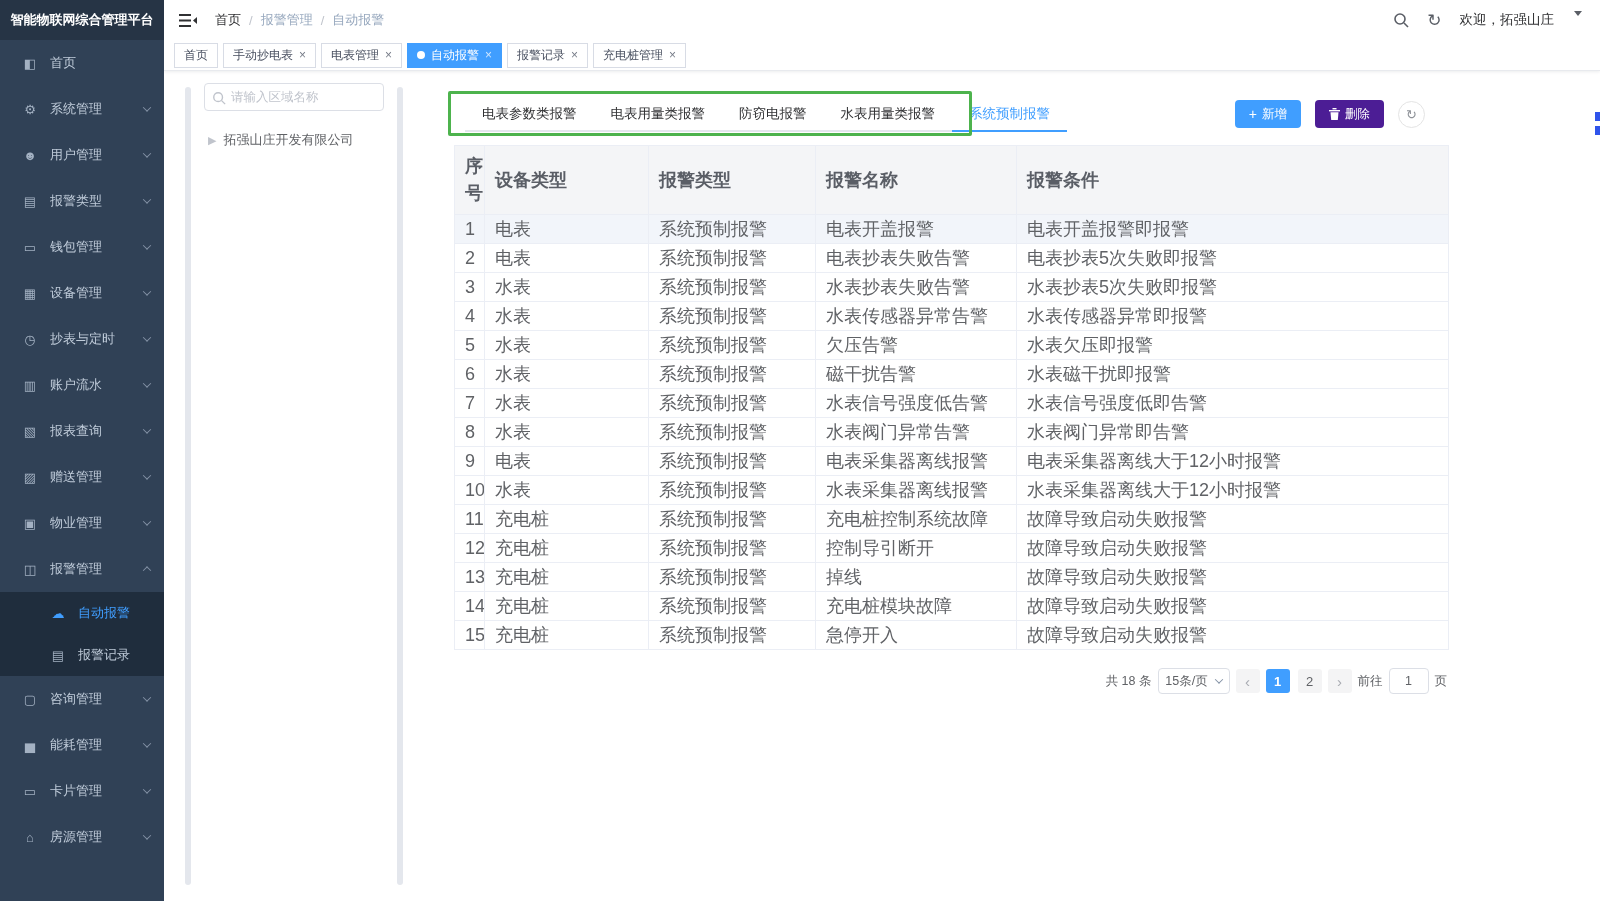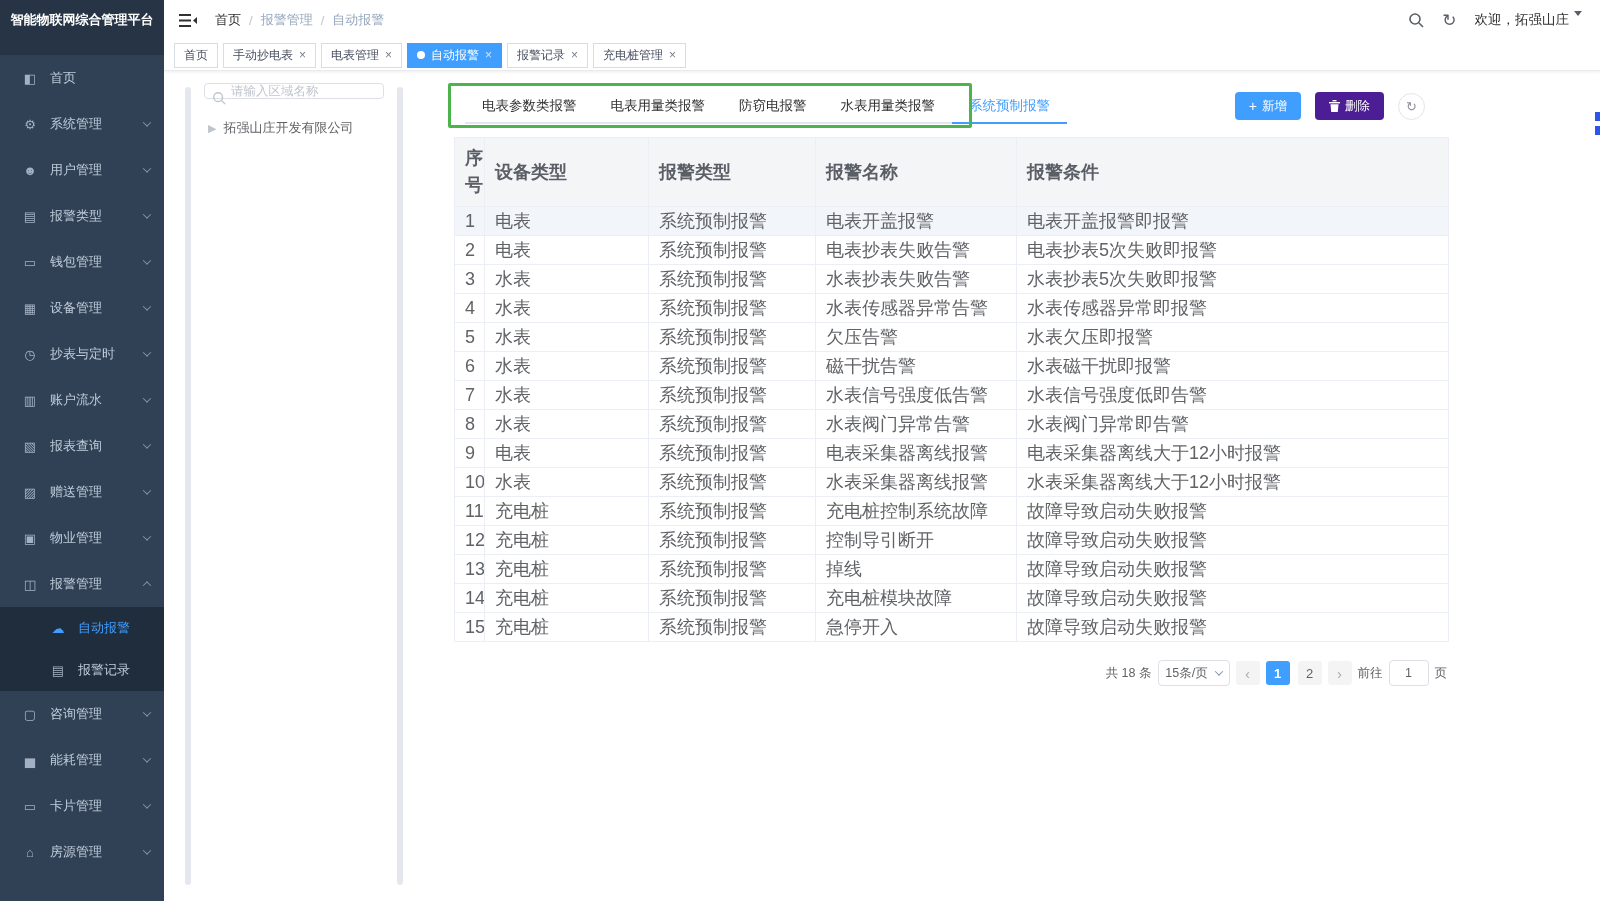--- a/index.html
+++ b/index.html
@@ -6,21 +6,21 @@
   html,body { width:1600px; height:901px; }
   body {
     position:relative; overflow:hidden; background:#fff;
     font-family:"Liberation Sans","DejaVu Sans",sans-serif;
     -webkit-font-smoothing:antialiased;
   }
 
   
   #sidebar { position:absolute; left:0; top:0; bottom:0; width:164px; background:#304156; z-index:5; }
   #logo {
-    height:55px; line-height:40px; background:#263445; color:#fff;
+    height:40px; line-height:40px; background:#263445; color:#fff;
     font-size:13px; font-weight:bold; text-align:center; letter-spacing:0; white-space:nowrap;
   }
   .menu-item {
     display:flex; align-items:center; height:46px; padding:0 14px 0 22px;
     color:#bfcbd9; font-size:13px; cursor:pointer;
   }
   .menu-item .mi-icon { width:16px; margin-right:12px; font-size:13px; color:#a3b1c2; text-align:center; flex:none; }
   .menu-item .mi-label { flex:1; white-space:nowrap; overflow:hidden; }
   .chev { width:6px; height:6px; border-right:1.5px solid #8392a5; border-bottom:1.5px solid #8392a5; flex:none; }
   .chev.down { transform:rotate(45deg) translate(-1px,-1px); }
@@ -30,21 +30,21 @@
   .submenu .menu-item.active, .submenu .menu-item.active .mi-icon { color:#409eff; }
 
   
   #topbar { position:absolute; left:164px; right:0; top:0; height:40px; background:#fff; display:flex; align-items:center; z-index:4; }
   #hamburger { margin-left:15px; cursor:pointer; display:flex; align-items:center; }
   #breadcrumb { margin-left:18px; font-size:13px; color:#303133; display:flex; align-items:center; gap:8px; }
   #breadcrumb .sep { color:#c0c4cc; }
   #breadcrumb .dim { color:#97a8be; }
   #topbar-right { margin-left:auto; display:flex; align-items:center; gap:18px; padding-right:18px; }
   .tb-icon { color:#5a5e66; cursor:pointer; display:flex; align-items:center; }
-  #welcome { font-size:13.5px; color:#303133; cursor:pointer; display:flex; gap:5px; }
+  #welcome { font-size:13.5px; color:#303133; cursor:pointer; display:flex; gap:20px; }
   .caret-down { width:0; height:0; border-left:4px solid transparent; border-right:4px solid transparent; border-top:5px solid #5a5e66; }
 
   
   #tabstrip {
     position:absolute; left:164px; right:0; top:40px; height:31px; background:#fff;
     display:flex; align-items:center; gap:5px; padding:0 10px;
     border-bottom:1px solid #e8eaee; box-shadow:0 1px 3px rgba(0,21,41,.08); z-index:3;
   }
   .nav-tab {
     display:inline-flex; align-items:center; gap:6px; height:25px; padding:0 9px;
@@ -57,32 +57,32 @@
 
   
   #workspace { position:absolute; left:164px; right:0; top:71px; bottom:0; background:#fff; }
   .vscroll { position:absolute; top:16px; bottom:16px; width:6px; border-radius:3px; background:#e4e7ed; }
   #vscroll-left { left:21px; }
   #vscroll-right { left:233px; }
 
   
   #tree-panel { position:absolute; left:40px; top:12px; width:180px; }
   #tree-search {
-    position:relative; height:16px; border:1px solid #dcdfe6; border-radius:4px; background:#fff;
+    position:relative; height:28px; border:1px solid #dcdfe6; border-radius:4px; background:#fff;
     display:flex; align-items:center; padding-left:26px;
   }
   #tree-search svg { position:absolute; left:7px; top:6.5px; }
   #tree-search input { border:0; outline:none; width:140px; font-size:12.5px; color:#606266; background:transparent;
     font-family:"Liberation Sans","DejaVu Sans",sans-serif; }
   #tree-search input::placeholder { color:#c0c4cc; }
   .tree-node { margin-top:20px; display:flex; align-items:center; gap:7px; font-size:13px; color:#606266; cursor:pointer; padding-left:4px; }
   .tree-caret { color:#c0c4cc; font-size:11px; }
 
   
-  #main { position:absolute; left:246px; top:8px; width:1039px;padding-left:44px; }
+  #main { position:absolute; left:246px; top:16px; width:1039px;padding-left:44px; }
   #toolbar { position:relative; height:58px; }
   #content-tabs { position:absolute; left:11px; top:11px; display:flex; border-bottom:2px solid #e4e7ed; }
   .ctab { height:32px; line-height:32px; padding:0 17px; font-size:13.5px; color:#303133; cursor:pointer; white-space:nowrap; }
   .ctab.active { color:#409eff; box-shadow:0 2px 0 #409eff; }
   #annotation-box { position:absolute; pointer-events:none; left:-6px; top:4px; width:524px; height:45px; border:3px solid #4db34d; border-radius:2px; z-index:6; }
   #toolbar-buttons { position:absolute; right:24px; top:13px; display:flex; align-items:center; gap:14px; }
   .btn { height:28px; border:none; border-radius:4px; color:#fff; font-size:12.5px; display:inline-flex; align-items:center; gap:5px; padding:0 14px; cursor:pointer; font-family:inherit; }
   #btn-add { background:#409eff; }
   #btn-delete { background:#4c1d95; }
   #btn-refresh { width:27px; height:27px; border-radius:50%; border:1px solid #e4e4e4; background:#fff; color:#8f9399; font-size:13px; display:inline-flex; align-items:center; justify-content:center; cursor:pointer; }

